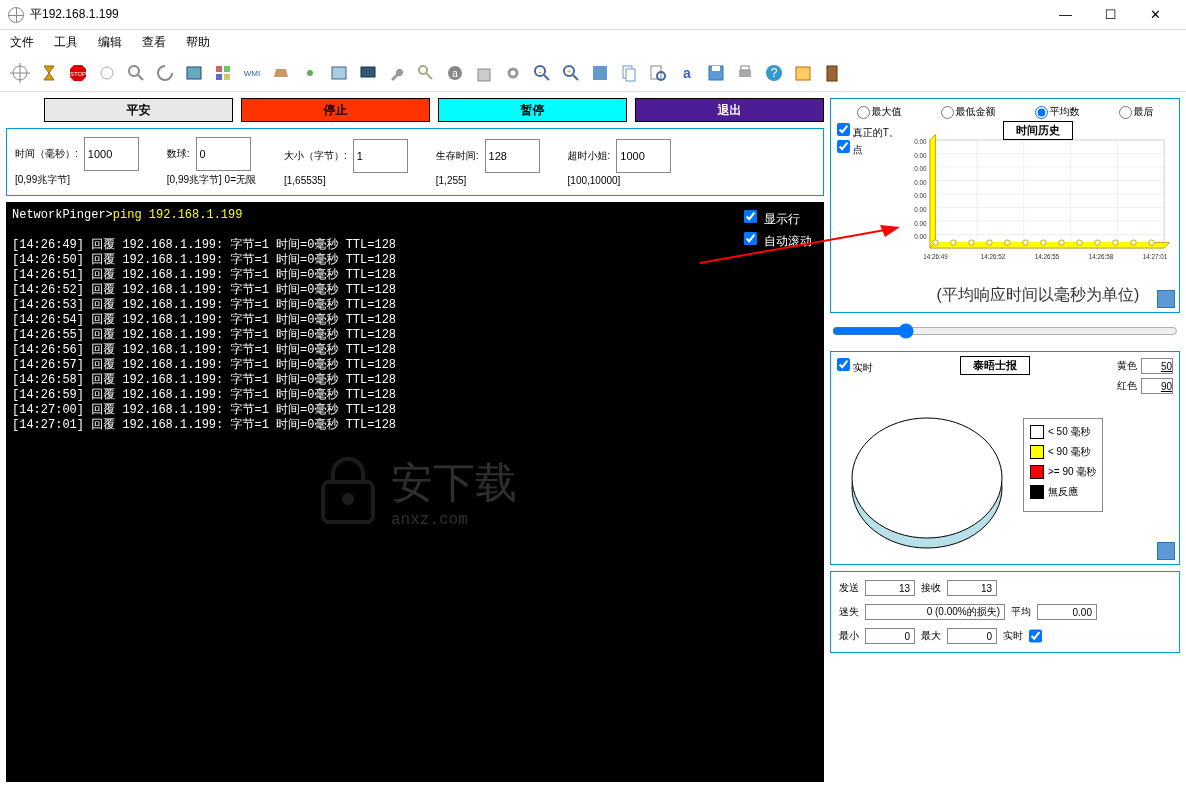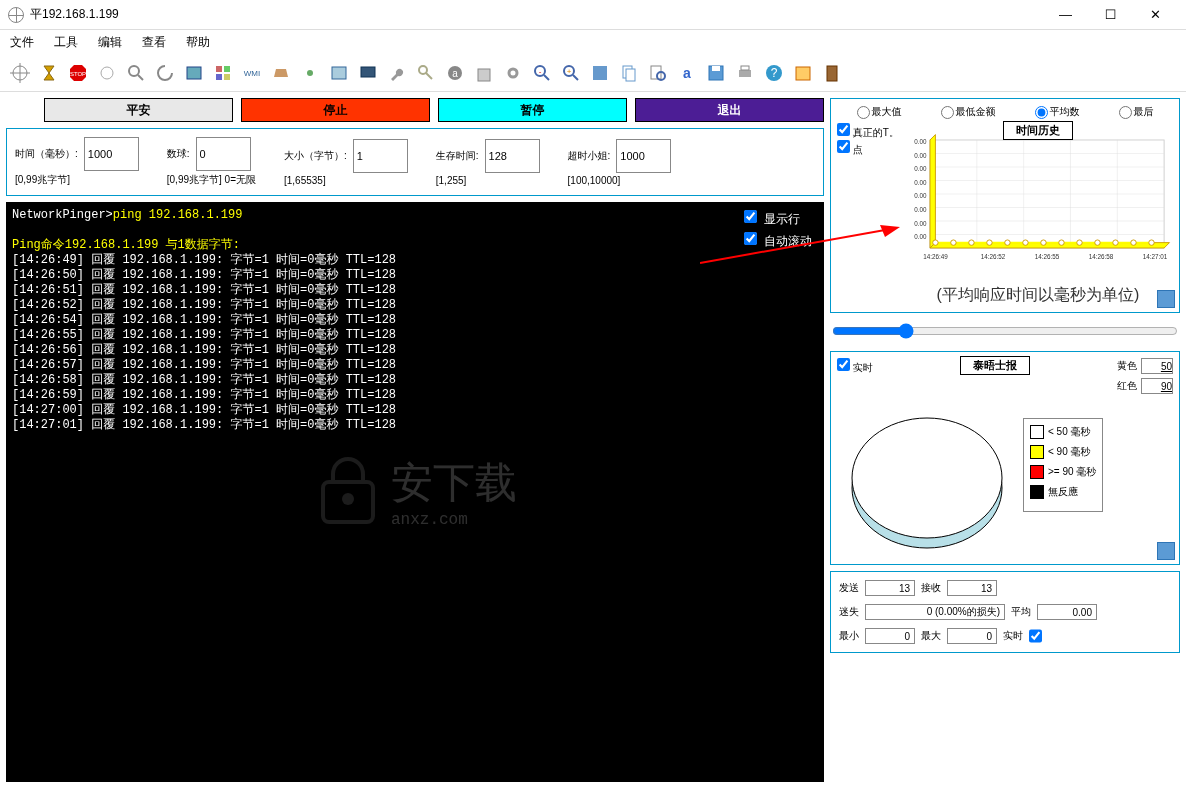--- a/index.html
+++ b/index.html
@@ -292,26 +292,26 @@
             <span>超时小姐:</span>
             <input value="1000" style="">
           </div>
         <div class="sub">[100,10000]</div>
       </div>
     </div>
 
     <div class="console">
       <div class="line"><span style="color:#fff">NetworkPinger&gt;</span><span class="yellow">ping 192.168.1.199</span></div>
       <div class="line">&nbsp;</div>
-      <div class="line yellow">Ping命令192.168.1.199 与1数据字节:</div>
       <div id="console-lines">
           <div class="line">[14:26:49] 回覆 192.168.1.199: 字节=1 时间=0毫秒 TTL=128</div>
           <div class="line">[14:26:50] 回覆 192.168.1.199: 字节=1 时间=0毫秒 TTL=128</div>
           <div class="line">[14:26:51] 回覆 192.168.1.199: 字节=1 时间=0毫秒 TTL=128</div>
           <div class="line">[14:26:52] 回覆 192.168.1.199: 字节=1 时间=0毫秒 TTL=128</div>
+          <div class="line">[14:26:53] 回覆 192.168.1.199: 字节=1 时间=0毫秒 TTL=128</div>
           <div class="line">[14:26:54] 回覆 192.168.1.199: 字节=1 时间=0毫秒 TTL=128</div>
           <div class="line">[14:26:55] 回覆 192.168.1.199: 字节=1 时间=0毫秒 TTL=128</div>
           <div class="line">[14:26:56] 回覆 192.168.1.199: 字节=1 时间=0毫秒 TTL=128</div>
           <div class="line">[14:26:57] 回覆 192.168.1.199: 字节=1 时间=0毫秒 TTL=128</div>
           <div class="line">[14:26:58] 回覆 192.168.1.199: 字节=1 时间=0毫秒 TTL=128</div>
           <div class="line">[14:26:59] 回覆 192.168.1.199: 字节=1 时间=0毫秒 TTL=128</div>
           <div class="line">[14:27:00] 回覆 192.168.1.199: 字节=1 时间=0毫秒 TTL=128</div>
           <div class="line">[14:27:01] 回覆 192.168.1.199: 字节=1 时间=0毫秒 TTL=128</div>
         </div>
       <div class="opts">

